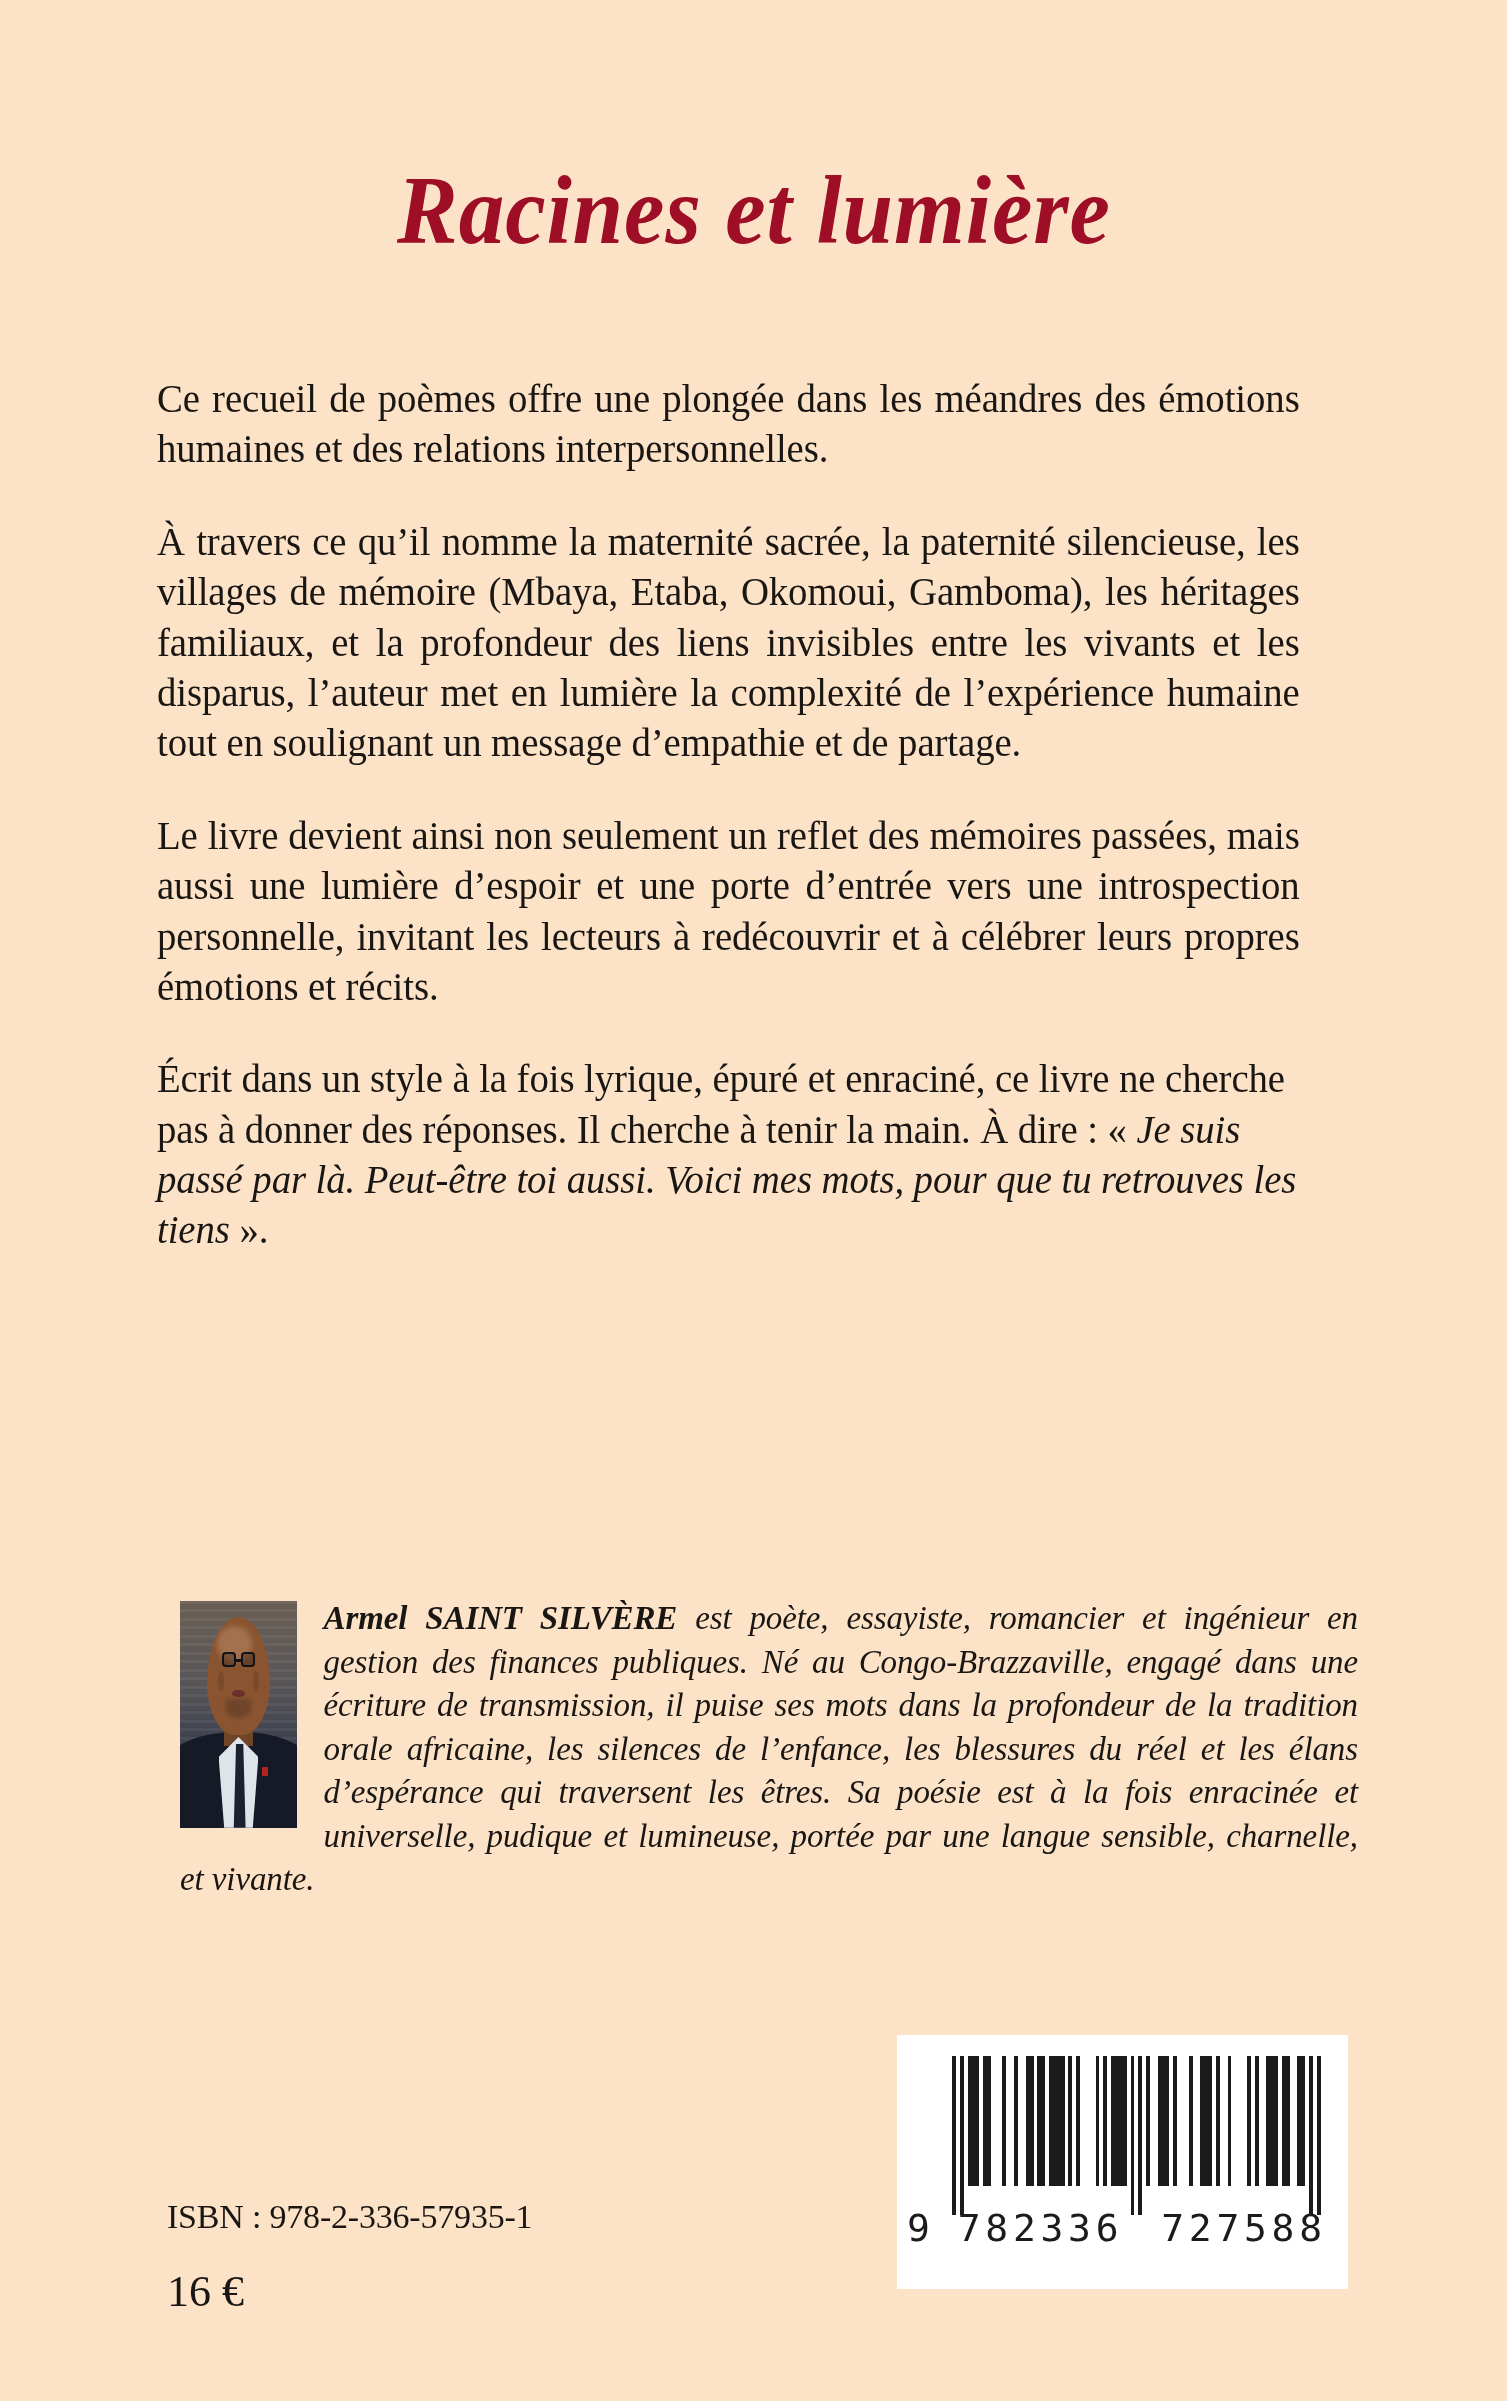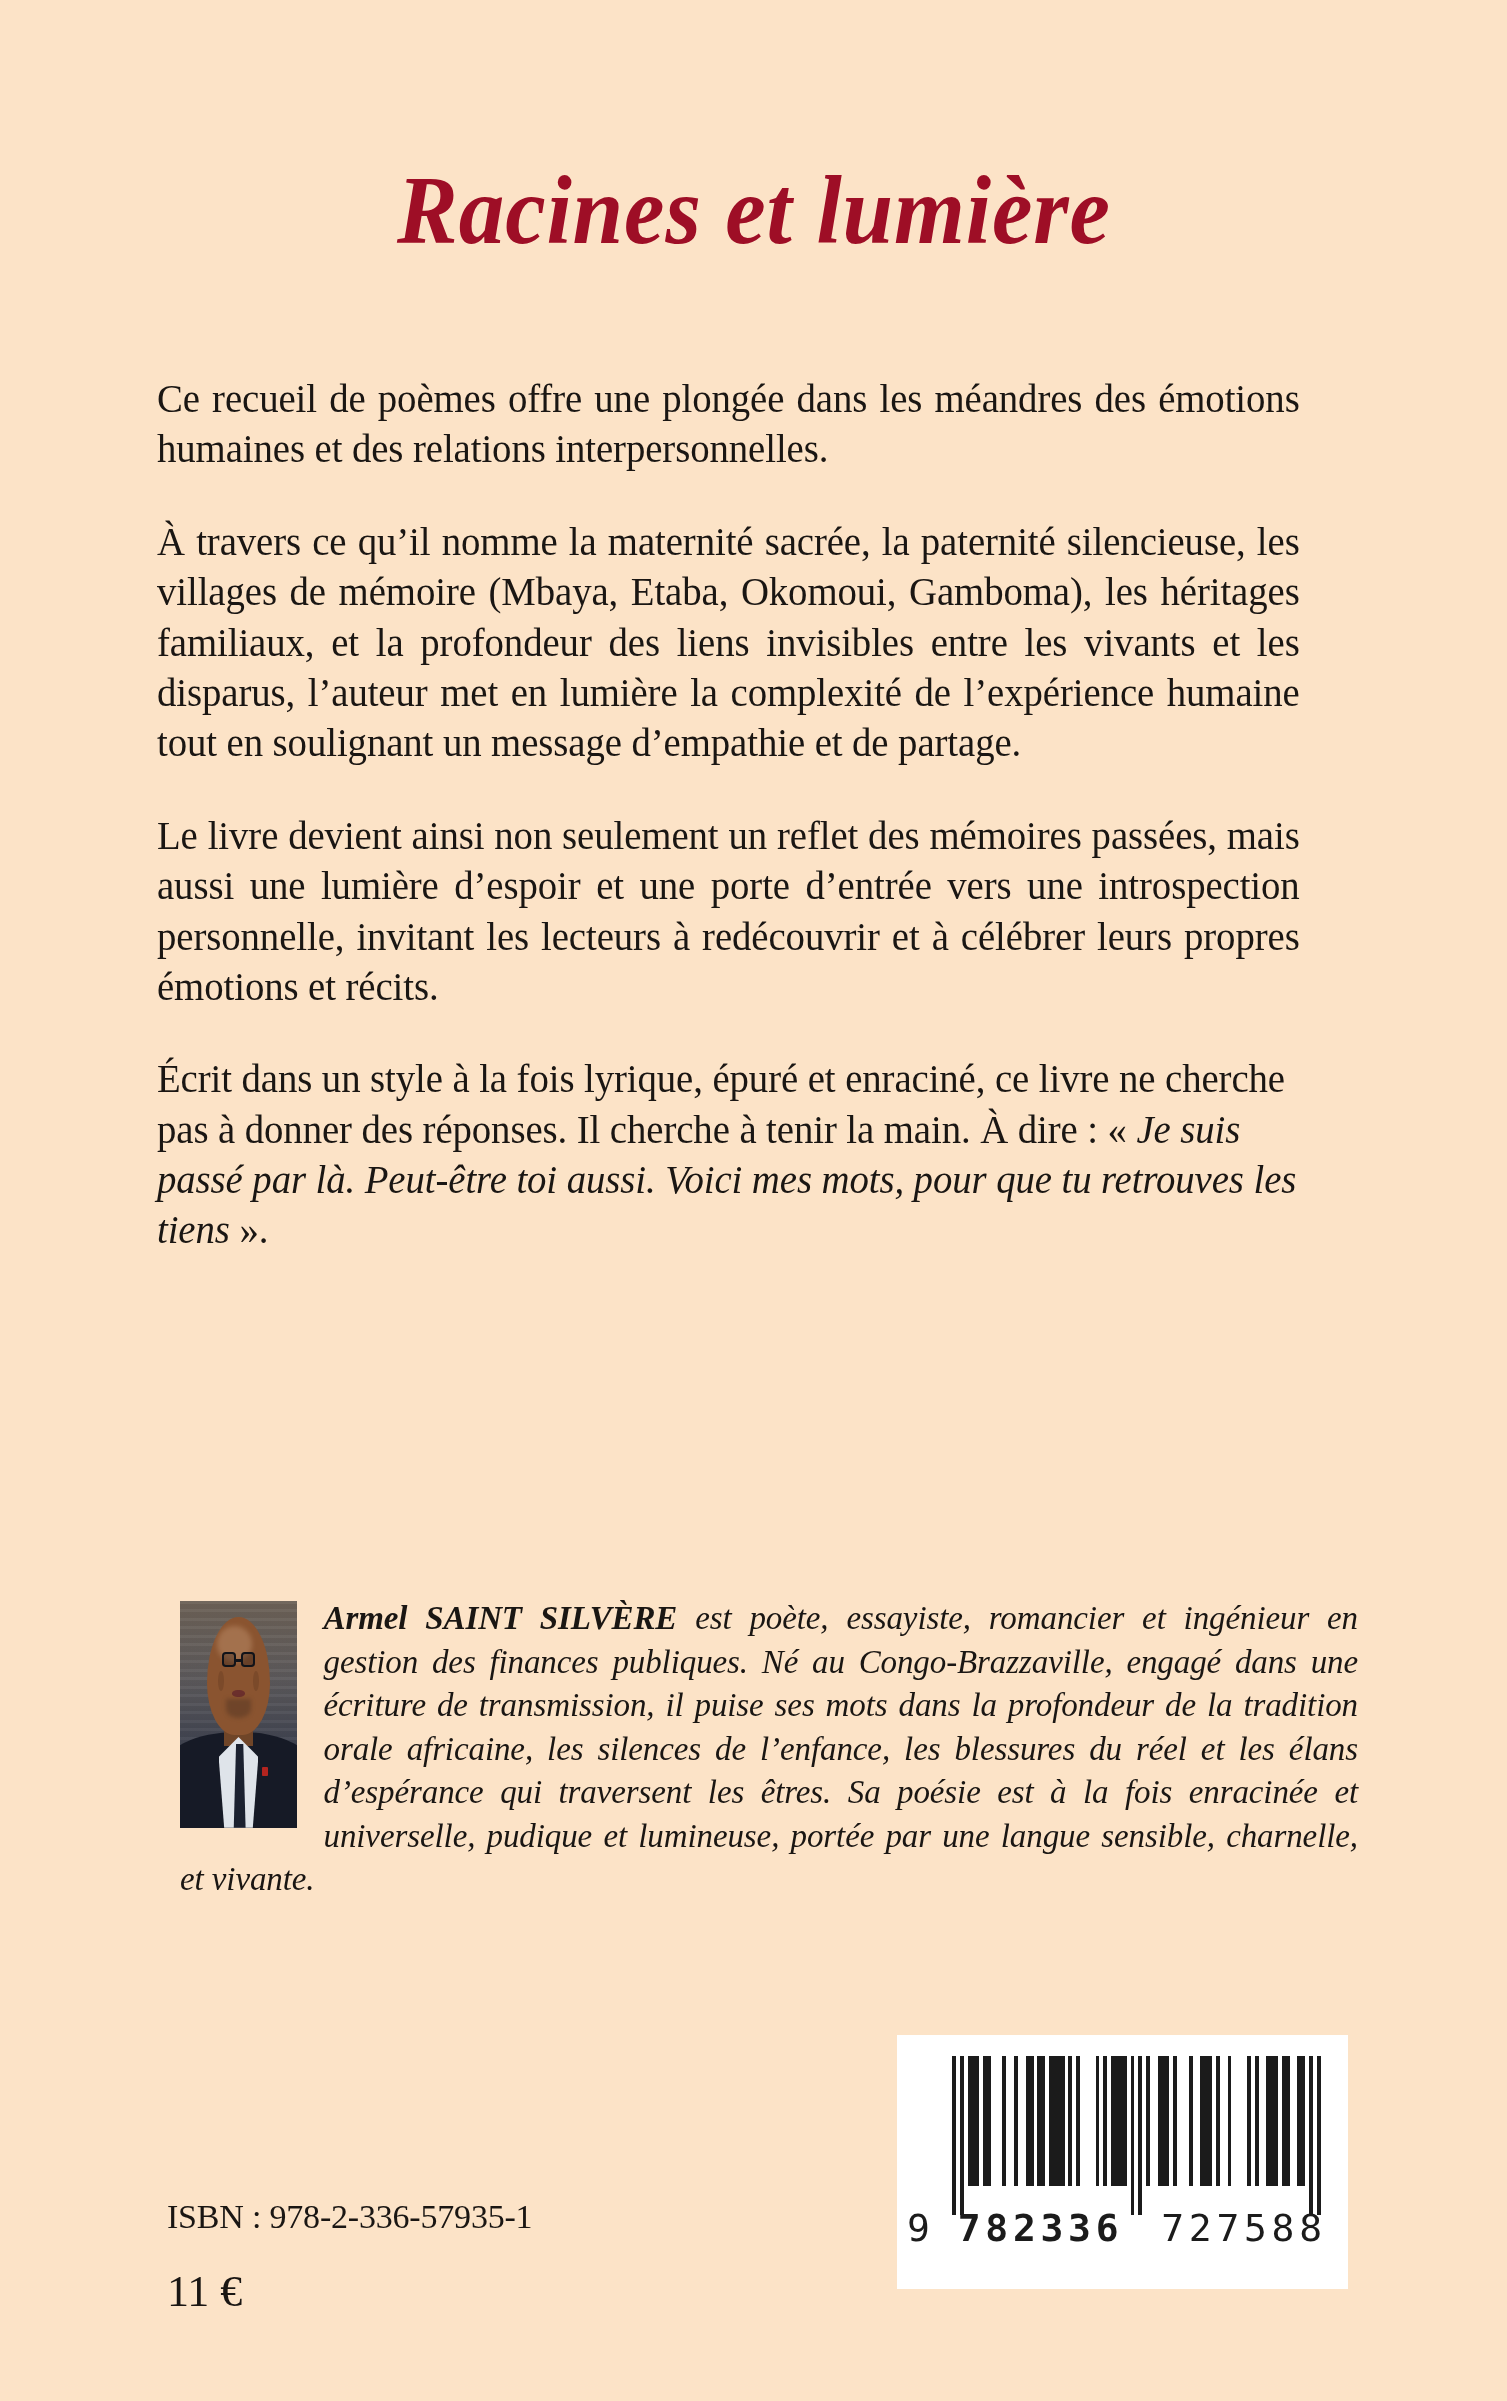--- a/index.html
+++ b/index.html
@@ -246,21 +246,21 @@
     top: 151px;
     height: 42px;
     font-family: "DejaVu Sans Mono", "Liberation Mono", monospace;
     font-size: 38px;
     letter-spacing: 0.9px;
     color: #1b1b1b;
     display: flex;
     align-items: center;
   }
   .bc-d1 { width: 45px; text-align: center; }
-  .bc-left { margin-left: 27px; letter-spacing: 4.7px; font-weight: bold; }
+  .bc-left { margin-left: 27px; letter-spacing: 4.7px; }
   .bc-right { margin-left: 38px; letter-spacing: 4.7px; }
 </style>
 </head>
 <body>
 
 <div class="page">
 
   <div class="title">Racines et lumière</div>
 
   <div class="blurb">
@@ -288,21 +288,21 @@
         <div class="ph-bridge"></div>
         <div class="ph-mouth"></div>
         <div class="ph-chin"></div>
       </div>
     </div>
     <div class="bio-text"><span class="bio-name">Armel SAINT SILVÈRE</span><span> est poète, essayiste, romancier et ingénieur en gestion des finances publiques. Né au Congo-Brazzaville, engagé dans une écriture de transmission, il puise ses mots dans la profondeur de la tradition orale africaine, les silences de l’enfance, les blessures du réel et les élans d’espérance qui traversent les êtres. Sa poésie est à la fois enracinée et universelle, pudique et lumineuse, portée par une langue sensible, charnelle, et vivante.</span></div>
   </div>
 
 
   <div class="isbn">ISBN : 978-2-336-57935-1</div>
-  <div class="price">11 €</div>
+  <div class="price">16 €</div>
 
   <div class="barcode-box">
     <div class="barcode-inner">
       <div class="bars" id="bars">
           <div class="bar" style="width: 1.05263%;"></div>
           <div class="gap" style="width: 1.05263%;"></div>
           <div class="bar" style="width: 1.05263%;"></div>
           <div class="gap" style="width: 1.05263%;"></div>
           <div class="bar short" style="width: 3.15789%;"></div>
           <div class="gap" style="width: 1.05263%;"></div>

